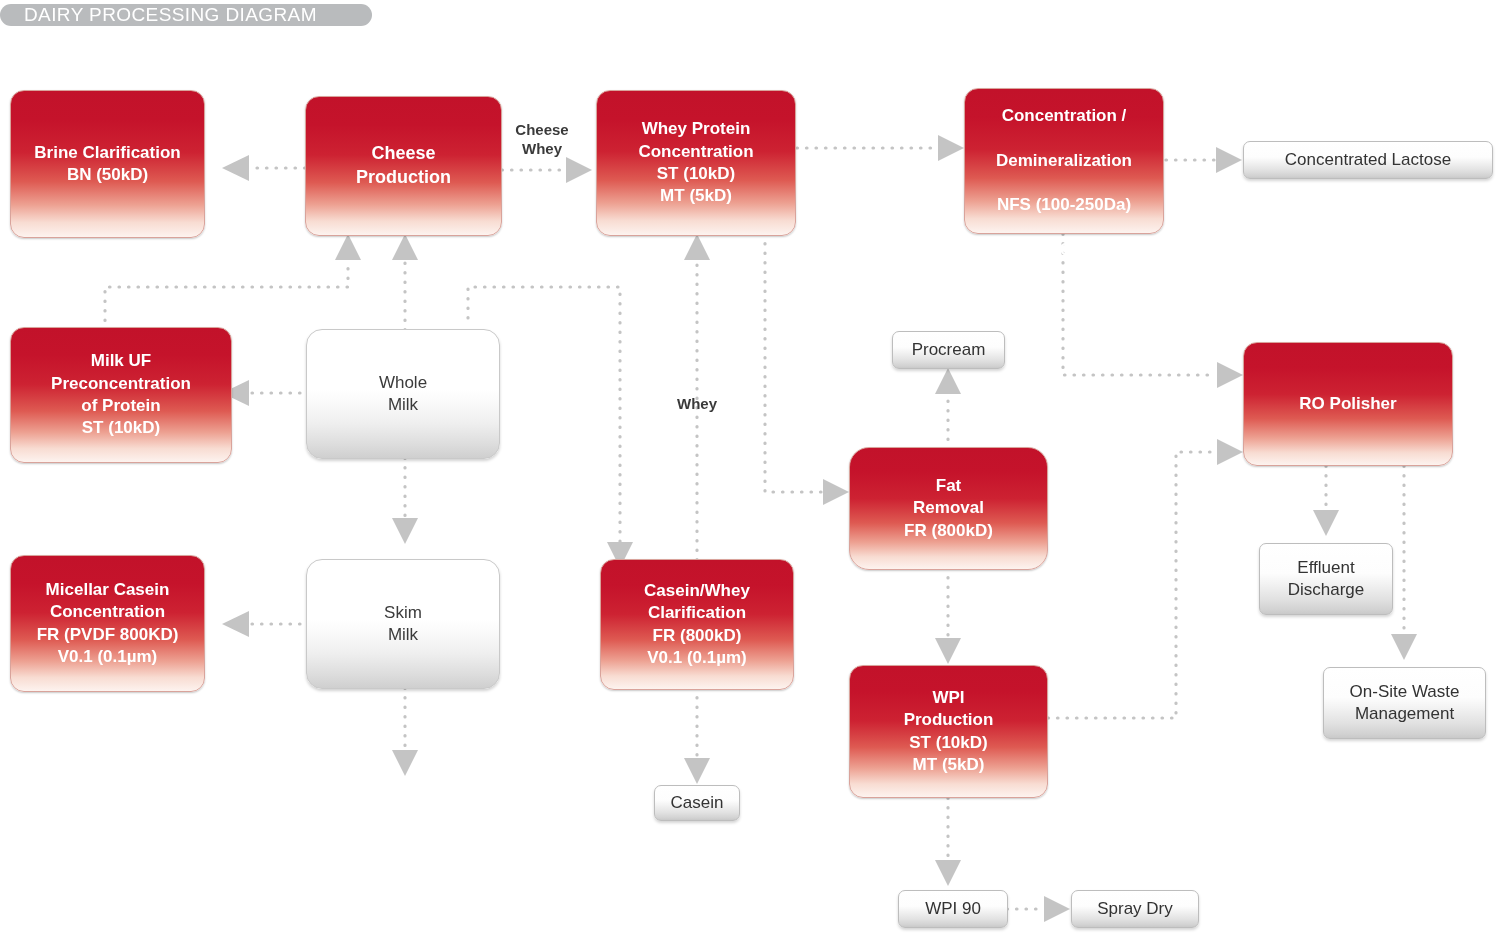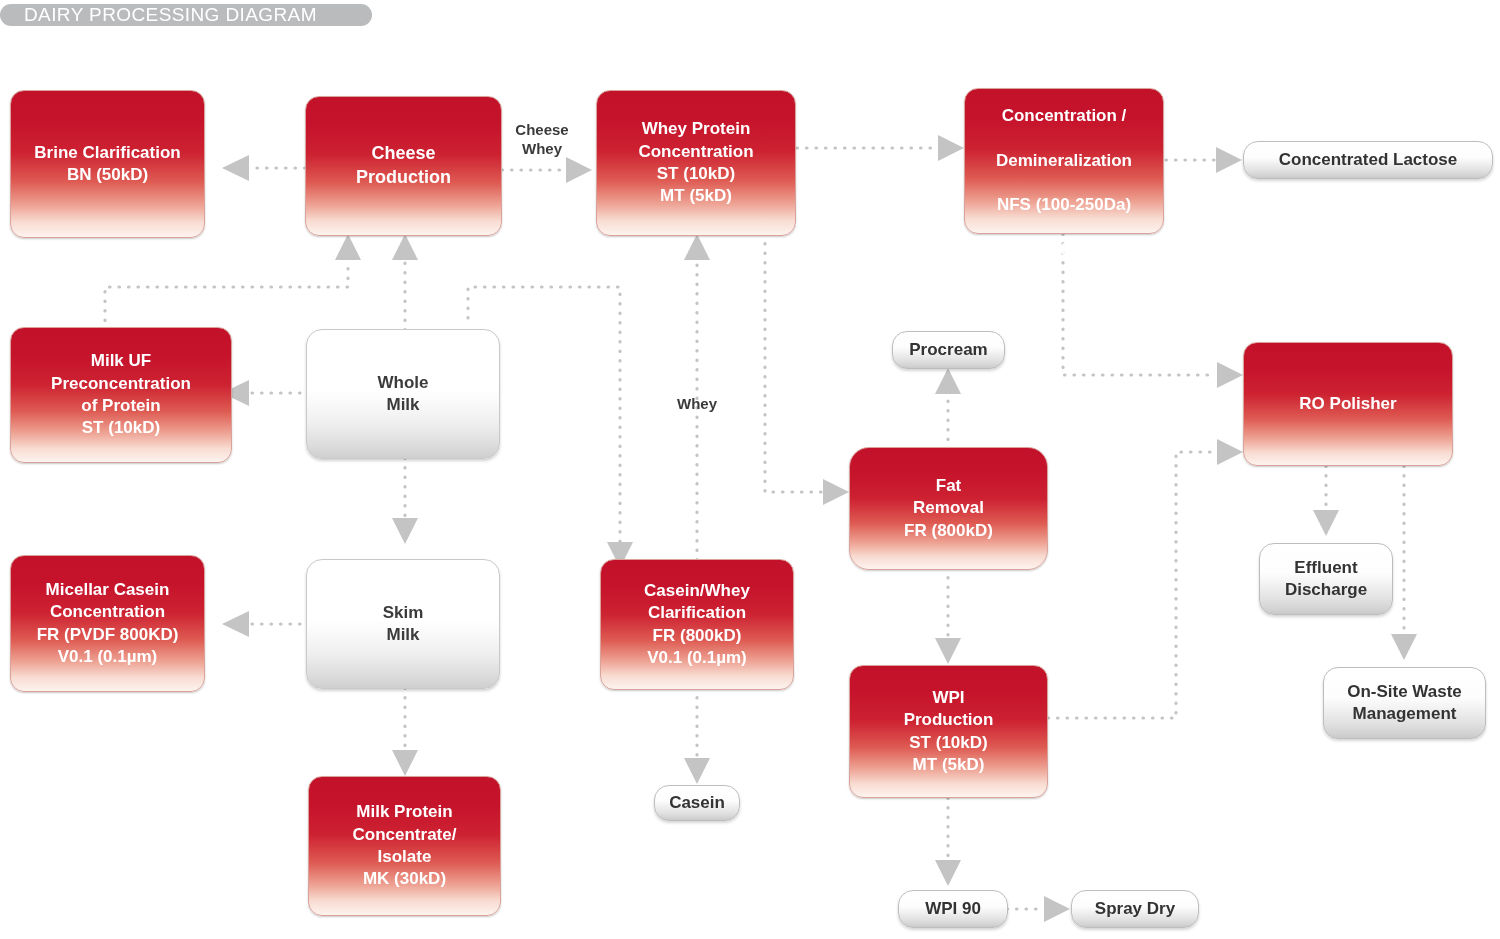--- a/index.html
+++ b/index.html
@@ -57,36 +57,36 @@
   .node.red .ln{ display:block; white-space:nowrap; }
 
   
   .node.white{
     background:linear-gradient(to bottom,
        #ffffff 0%, #ffffff 46%, #fafafa 56%, #eeeeee 74%, #dcdcdc 90%, #cfcfcf 100%);
     border:1px solid #c9c9c9;
     border-radius:16px;
     color:#3b3b3b;
     box-shadow:0 2px 3px rgba(0,0,0,.18);
-    font-weight:bold;
+    font-weight:normal;
   }
   .node.white .ln{ display:block; white-space:nowrap; font-size:17px; }
 
   
   .pill{
     position:absolute; z-index:3;
     display:flex; align-items:center; justify-content:center;
     text-align:center;
     background:linear-gradient(to bottom,
        #ffffff 0%, #fdfdfd 42%, #f3f3f3 56%, #e2e2e2 78%, #d2d2d2 94%, #c9c9c9 100%);
     border:1px solid #bdbdbd;
-    border-radius:15px;
+    border-radius:7px;
     color:#333333;
     font-size:17px;
-    font-weight:bold;
+    font-weight:normal;
     box-shadow:0 2px 3px rgba(0,0,0,.17);
     line-height:1.3;
     padding:4px 10px;
   }
   .pill .ln{ display:block; white-space:nowrap; }
 
   
   .edge-label{
     position:absolute; z-index:4;
     color:#3a3a3a; font-size:15px; font-weight:bold;
@@ -211,26 +211,20 @@
     <span class="ln">ST (10kD)</span>
   </div>
 
   <div class="node red" style="left:10px; top:555px; width:195px; height:137px; font-size:17px;text-align:right;">
     <span class="ln">Micellar Casein</span>
     <span class="ln">Concentration</span>
     <span class="ln">FR (PVDF 800KD)</span>
     <span class="ln">V0.1 (0.1µm)</span>
   </div>
 
-  <div class="node red" style="left:308px; top:776px; width:193px; height:140px; font-size:17px;">
-    <span class="ln">Milk Protein</span>
-    <span class="ln">Concentrate/</span>
-    <span class="ln">Isolate</span>
-    <span class="ln">MK (30kD)</span>
-  </div>
 
   <div class="node red" style="left:600px; top:559px; width:194px; height:131px; font-size:17px;">
     <span class="ln">Casein/Whey</span>
     <span class="ln">Clarification</span>
     <span class="ln">FR (800kD)</span>
     <span class="ln">V0.1 (0.1µm)</span>
   </div>
 
   <div class="node red" style="left:849px; top:447px; width:199px; height:123px; font-size:17px;border-radius:20px;">
     <span class="ln">Fat</span>

